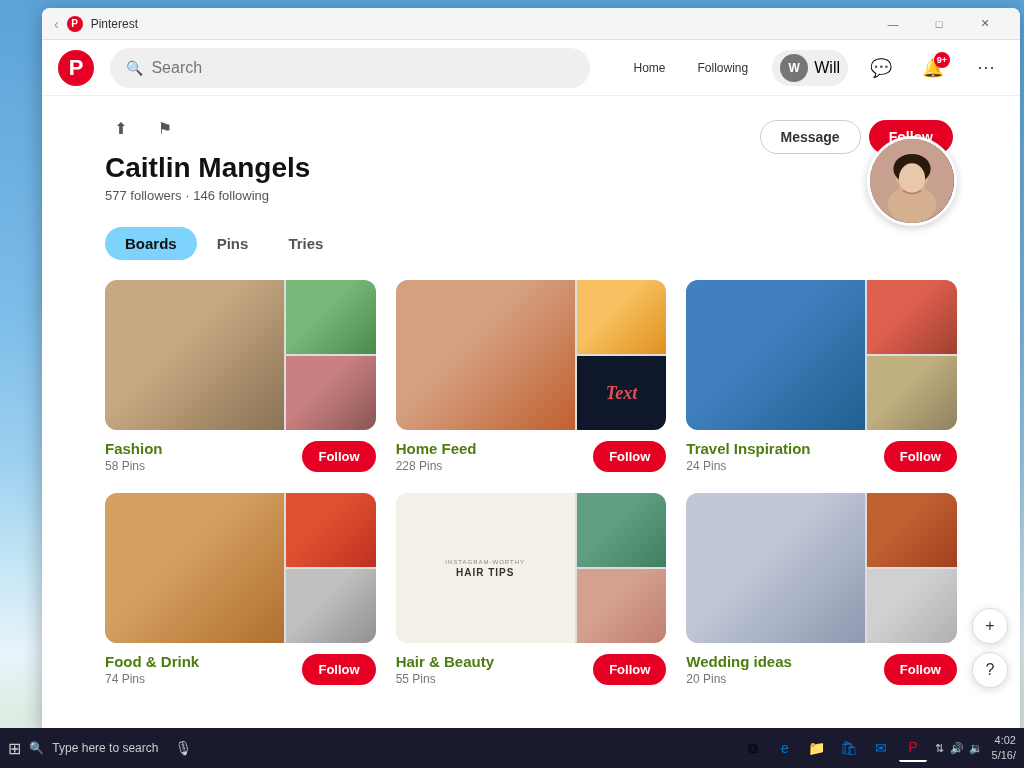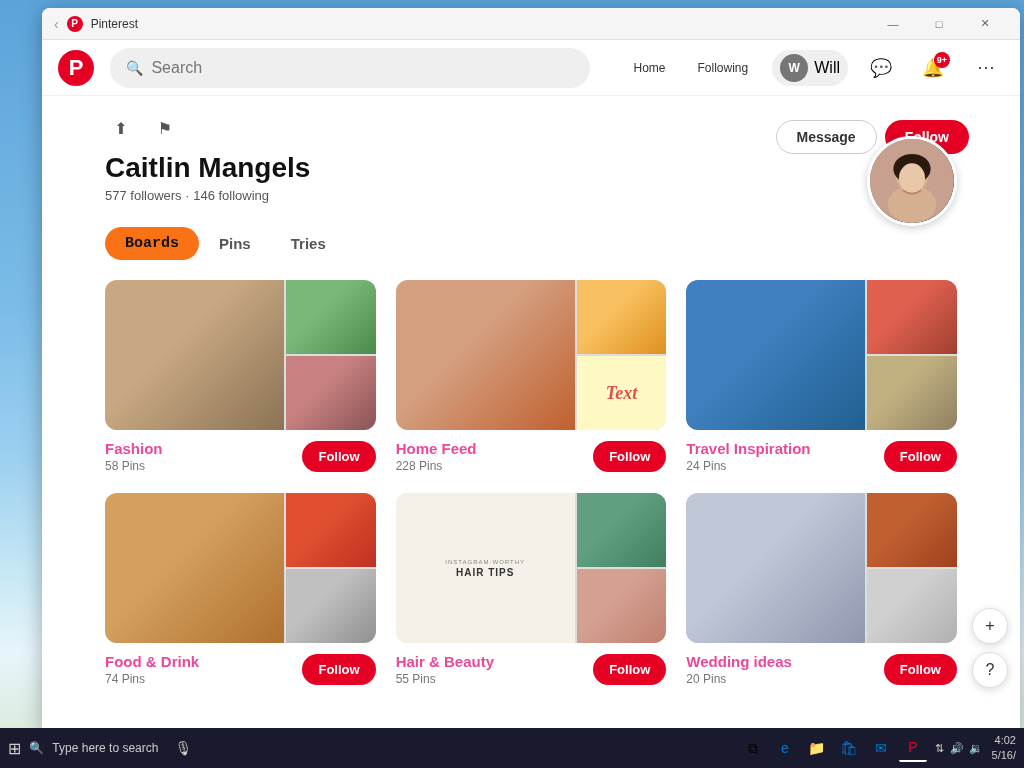--- a/index.html
+++ b/index.html
@@ -319,21 +319,21 @@
       align-items: center;
       justify-content: center;
       font-size: 40px;
     }
     .profile-cta-buttons {
       display: flex;
       gap: 8px;
       margin-top: 8px;
       position: absolute;
       top: 16px;
-      right: 12px;
+      right: 28px;
     }
     .btn-message {
       padding: 8px 20px;
       border: 1px solid #ccc;
       border-radius: 20px;
       background: #fff;
       font-size: 14px;
       font-weight: 600;
       color: #333;
       cursor: pointer;
@@ -359,23 +359,22 @@
     }
     .tab {
       padding: 8px 20px;
       font-size: 15px;
       font-weight: 600;
       color: #555;
       cursor: pointer;
       border-radius: 24px;
     }
     .tab.active {
-      background: #f97316;
+      background: #7dd3fc;
       color: #111;
-      font-family: Liberation Mono, monospace;
     }
 
     
     .boards-grid {
       display: grid;
       grid-template-columns: repeat(3, 1fr);
       gap: 20px;
       padding: 20px 24px;
       max-width: 900px;
       margin: 0 auto;
@@ -404,21 +403,21 @@
     }
     .board-info {
       display: flex;
       align-items: center;
       justify-content: space-between;
     }
     .board-text { flex: 1; }
     .board-name {
       font-size: 15px;
       font-weight: 700;
-      color: #ec4899;
+      color: #4d7c0f;
       margin-bottom: 2px;
     }
     .board-pins {
       font-size: 12px;
       color: #767676;
     }
     .btn-follow-board {
       padding: 8px 16px;
       border: none;
       border-radius: 20px;
@@ -482,21 +481,21 @@
     }
 
     
     .content::-webkit-scrollbar { width: 6px; }
     .content::-webkit-scrollbar-track { background: #f1f1f1; }
     .content::-webkit-scrollbar-thumb { background: #ccc; border-radius: 3px; }
 
     
     .board-img-text {
       position: relative;
-      background: #fef9c3;
+      background: #0f172a;
       display: flex;
       align-items: center;
       justify-content: center;
     }
     .board-img-text span {
       font-size: 18px;
       font-weight: bold;
       color: #e05050;
       font-style: italic;
       font-family: serif;

